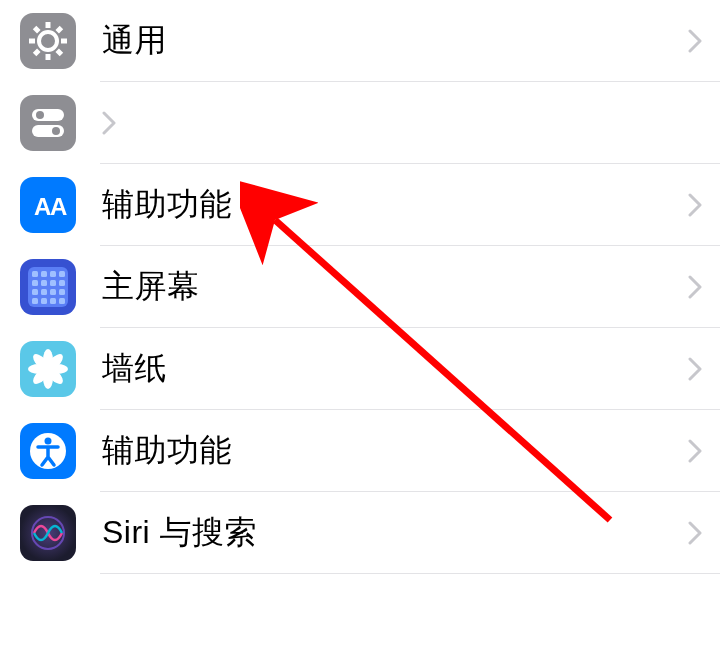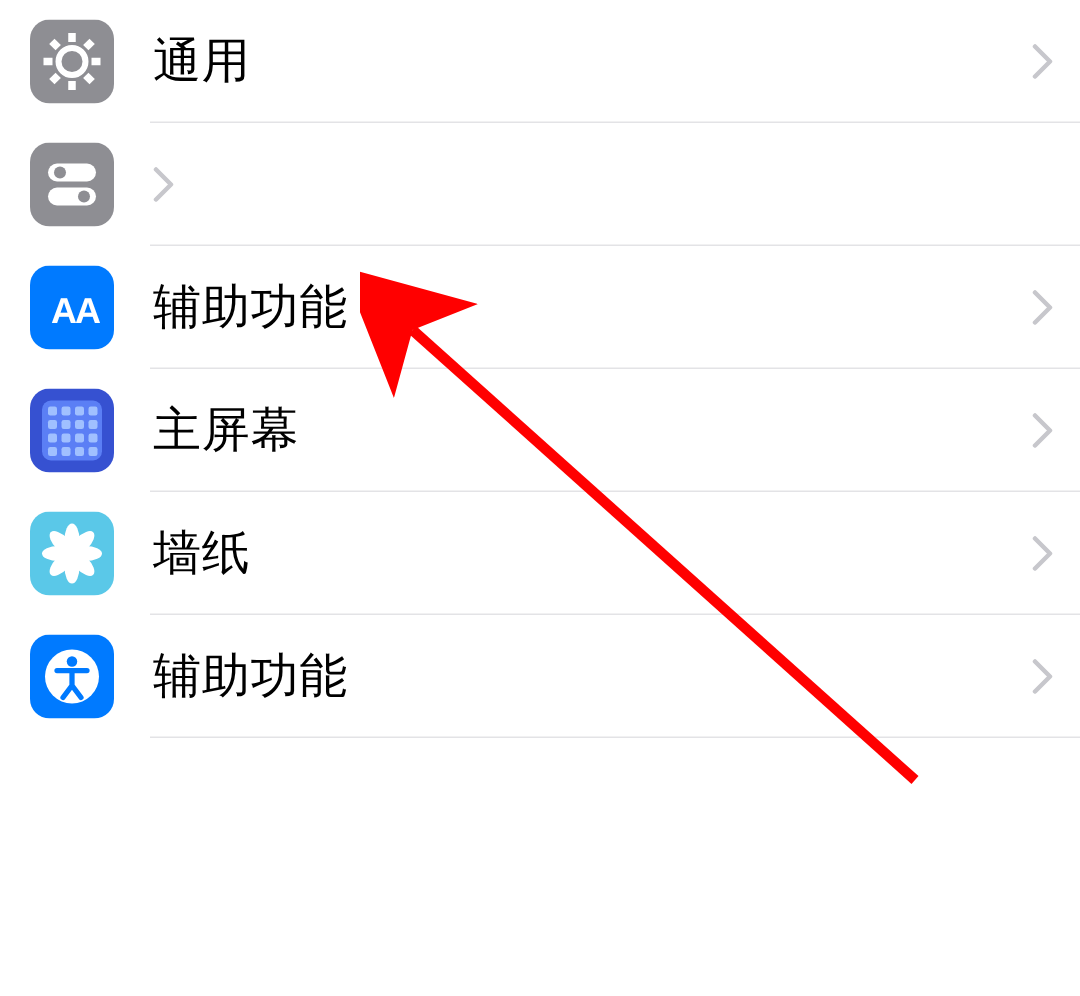--- a/index.html
+++ b/index.html
@@ -173,20 +173,40 @@
           <circle cx="28" cy="28" r="18" fill="#ffffff"></circle>
           <circle cx="28" cy="18" r="3.5" fill="#007aff"></circle>
           <path d="M18 24 L38 24 M28 24 L28 34 M28 34 L22 42 M28 34 L34 42" stroke="#007aff" stroke-width="3.5" stroke-linecap="round"></path>
         </svg>
       </div>
       <span class="label">辅助功能</span>
       <span class="chevron"><svg viewBox="0 0 14 24">
           <polyline points="2,2 12,12 2,22" fill="none" stroke="#c7c7cc" stroke-width="3" stroke-linecap="round" stroke-linejoin="round"></polyline>
         </svg></span>
     </div>
+    <div class="list-row">
+      <div class="icon-wrap">
+        <svg viewBox="0 0 56 56">
+          <defs>
+            <radialGradient id="sg" cx="50%" cy="50%">
+              <stop offset="0%" stop-color="#4a3d7a"></stop>
+              <stop offset="100%" stop-color="#1c1c2e"></stop>
+            </radialGradient>
+          </defs>
+          <rect width="56" height="56" rx="13" fill="url(#sg)"></rect>
+          <circle cx="28" cy="28" r="16" fill="none" stroke="#8b5cf6" stroke-width="2" opacity="0.6"></circle>
+          <path d="M14 28 Q21 14 28 28 T42 28" fill="none" stroke="#ec4899" stroke-width="2.5"></path>
+          <path d="M14 28 Q21 42 28 28 T42 28" fill="none" stroke="#06b6d4" stroke-width="2.5"></path>
+        </svg>
+      </div>
+      <span class="label">Siri 与搜索</span>
+      <span class="chevron"><svg viewBox="0 0 14 24">
+          <polyline points="2,2 12,12 2,22" fill="none" stroke="#c7c7cc" stroke-width="3" stroke-linecap="round" stroke-linejoin="round"></polyline>
+        </svg></span>
+    </div>
   </div>
 
 <svg class="arrow-annotation" style="left:240px; top:180px; width:400px; height:370px;" viewBox="0 0 400 370">
   <defs>
     <marker id="arrowhead" markerWidth="12" markerHeight="12" refX="3" refY="6" orient="auto">
       <polygon points="0 0, 12 6, 0 12, 3 6" fill="#ff0000"></polygon>
     </marker>
   </defs>
   <line x1="370" y1="340" x2="35" y2="40" stroke="#ff0000" stroke-width="7" marker-end="url(#arrowhead)"></line>
 </svg>

